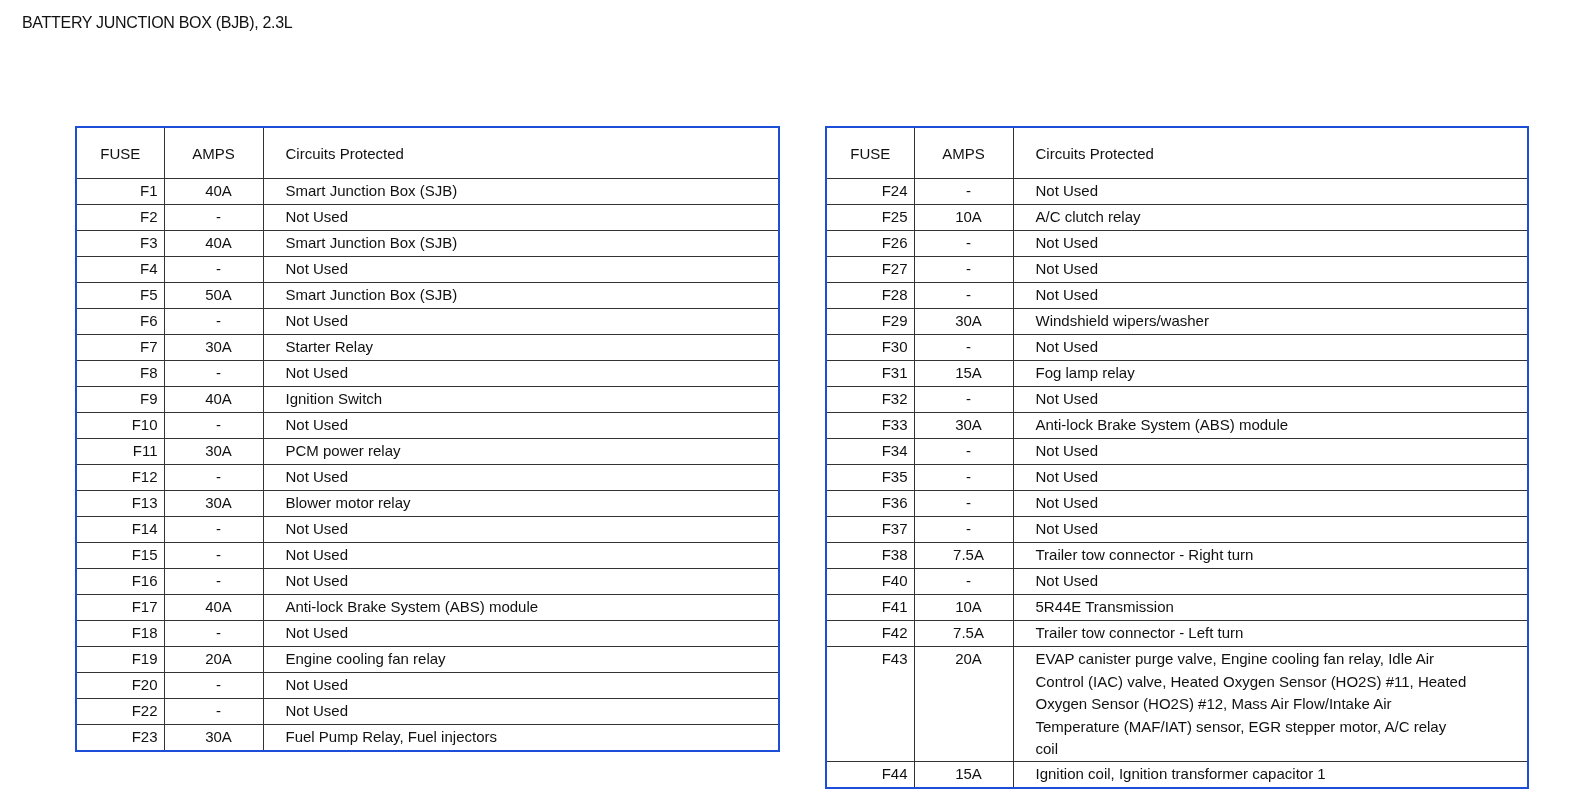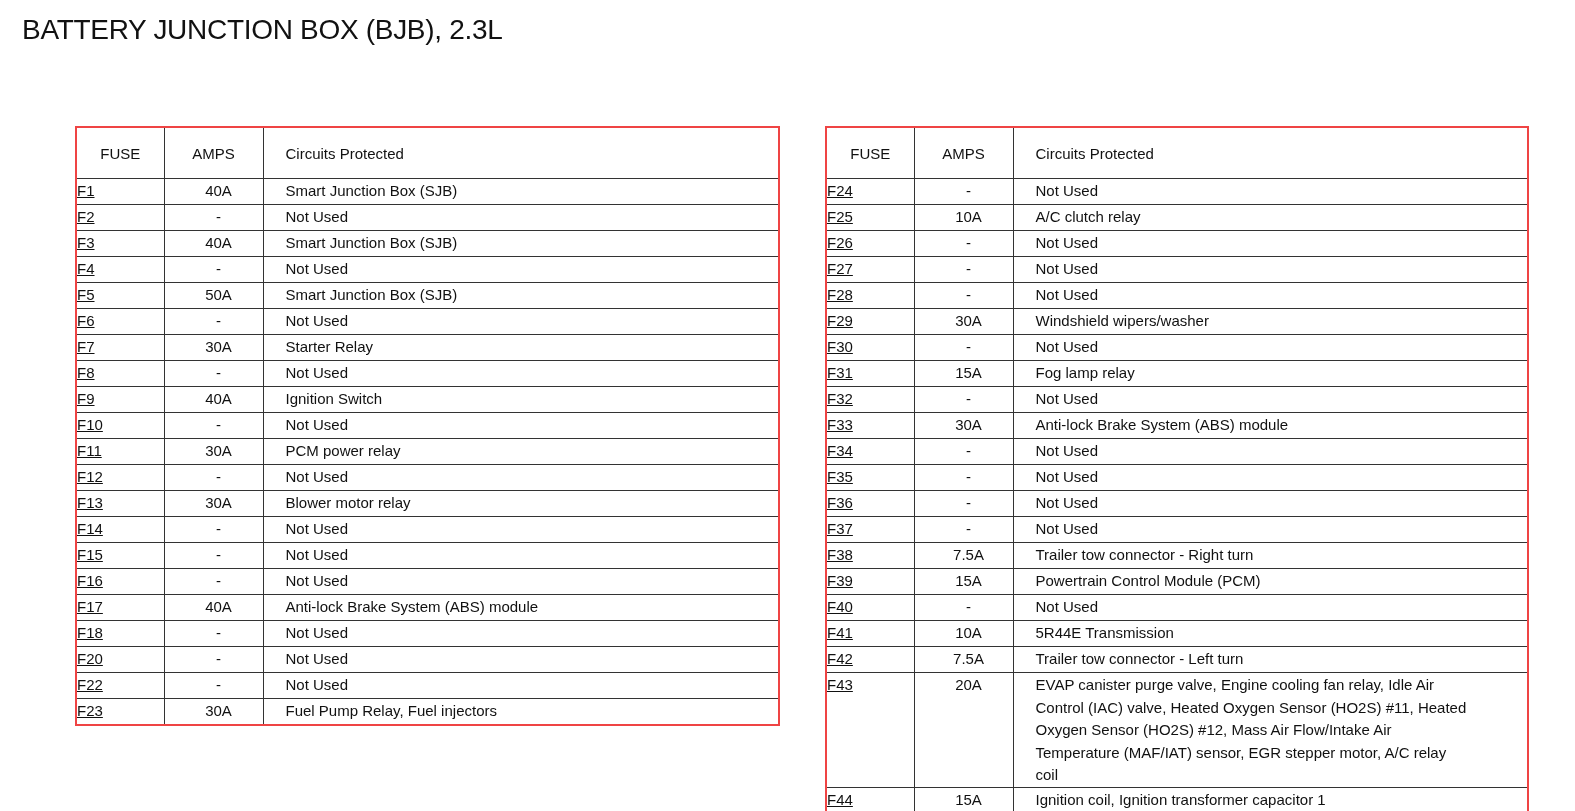--- a/index.html
+++ b/index.html
@@ -1,25 +1,25 @@
 <!DOCTYPE html>
 <html><head>
 <meta charset="utf-8">
 <style>
   html, body { margin:0; padding:0; background:#ffffff; }
   body { width:1575px; height:811px; position:relative; overflow:hidden;
          font-family:"Liberation Sans", sans-serif; color:#111; }
-  .title { position:absolute; left:22px; top:14px; font-size:28px; letter-spacing:-0.3px; color:#111; }
-  table { position:absolute; border-collapse:collapse; border:2px solid #ef4444; font-size:15px; table-layout:fixed; }
+  .title { position:absolute; left:22px; top:14px; font-size:16px; letter-spacing:-0.3px; color:#111; }
+  table { position:absolute; border-collapse:collapse; border:2px solid #1d4ed8; font-size:15px; table-layout:fixed; }
   td, th { border:1px solid #333; padding:0; font-weight:normal; vertical-align:top; }
   th { height:50px; vertical-align:middle; }
   th.c-fuse, th.c-amps { text-align:center; }
   th.c-desc { text-align:left; padding-left:22px;margin-top:45px; }
   td { height:24px; line-height:24px; }
-  td.c-fuse { text-align:left; padding-right:6px;text-decoration:underline; }
+  td.c-fuse { text-align:right; padding-right:6px; }
   td.c-amps { text-align:center; padding-left:10px;margin-top:24px; }
   td.c-desc { padding-left:22px; line-height:22.5px; padding-top:1px; }
   #left { left:75px; top:126px; width:705px; }
   #right { left:825px; top:126px; width:704px; }
   .w-fuse { width:88px; } .w-amps { width:99px; }
 </style>
 </head>
 <body>
 
 <div class="title">BATTERY JUNCTION BOX (BJB), 2.3L</div>
@@ -122,20 +122,25 @@
         <td class="c-fuse">F17</td>
         <td class="c-amps">40A</td>
         <td class="c-desc" style="padding-right: 90px;">Anti-lock Brake System (ABS) module</td>
       </tr>
       <tr>
         <td class="c-fuse">F18</td>
         <td class="c-amps">-</td>
         <td class="c-desc" style="padding-right: 90px;">Not Used</td>
       </tr>
       <tr>
+        <td class="c-fuse">F19</td>
+        <td class="c-amps">20A</td>
+        <td class="c-desc" style="padding-right: 90px;">Engine cooling fan relay</td>
+      </tr>
+      <tr>
         <td class="c-fuse">F20</td>
         <td class="c-amps">-</td>
         <td class="c-desc" style="padding-right: 90px;">Not Used</td>
       </tr>
       <tr>
         <td class="c-fuse">F22</td>
         <td class="c-amps">-</td>
         <td class="c-desc" style="padding-right: 90px;">Not Used</td>
       </tr>
       <tr>
@@ -229,25 +234,20 @@
         <td class="c-fuse">F37</td>
         <td class="c-amps">-</td>
         <td class="c-desc" style="padding-right: 60px;">Not Used</td>
       </tr>
       <tr>
         <td class="c-fuse">F38</td>
         <td class="c-amps">7.5A</td>
         <td class="c-desc" style="padding-right: 60px; margin-left: 45px;">Trailer tow connector - Right turn</td>
       </tr>
       <tr>
-        <td class="c-fuse">F39</td>
-        <td class="c-amps">15A</td>
-        <td class="c-desc" style="padding-right: 60px;">Powertrain Control Module (PCM)</td>
-      </tr>
-      <tr>
         <td class="c-fuse">F40</td>
         <td class="c-amps">-</td>
         <td class="c-desc" style="padding-right: 60px;">Not Used</td>
       </tr>
       <tr>
         <td class="c-fuse">F41</td>
         <td class="c-amps">10A</td>
         <td class="c-desc" style="padding-right: 60px;">5R44E Transmission</td>
       </tr>
       <tr>

